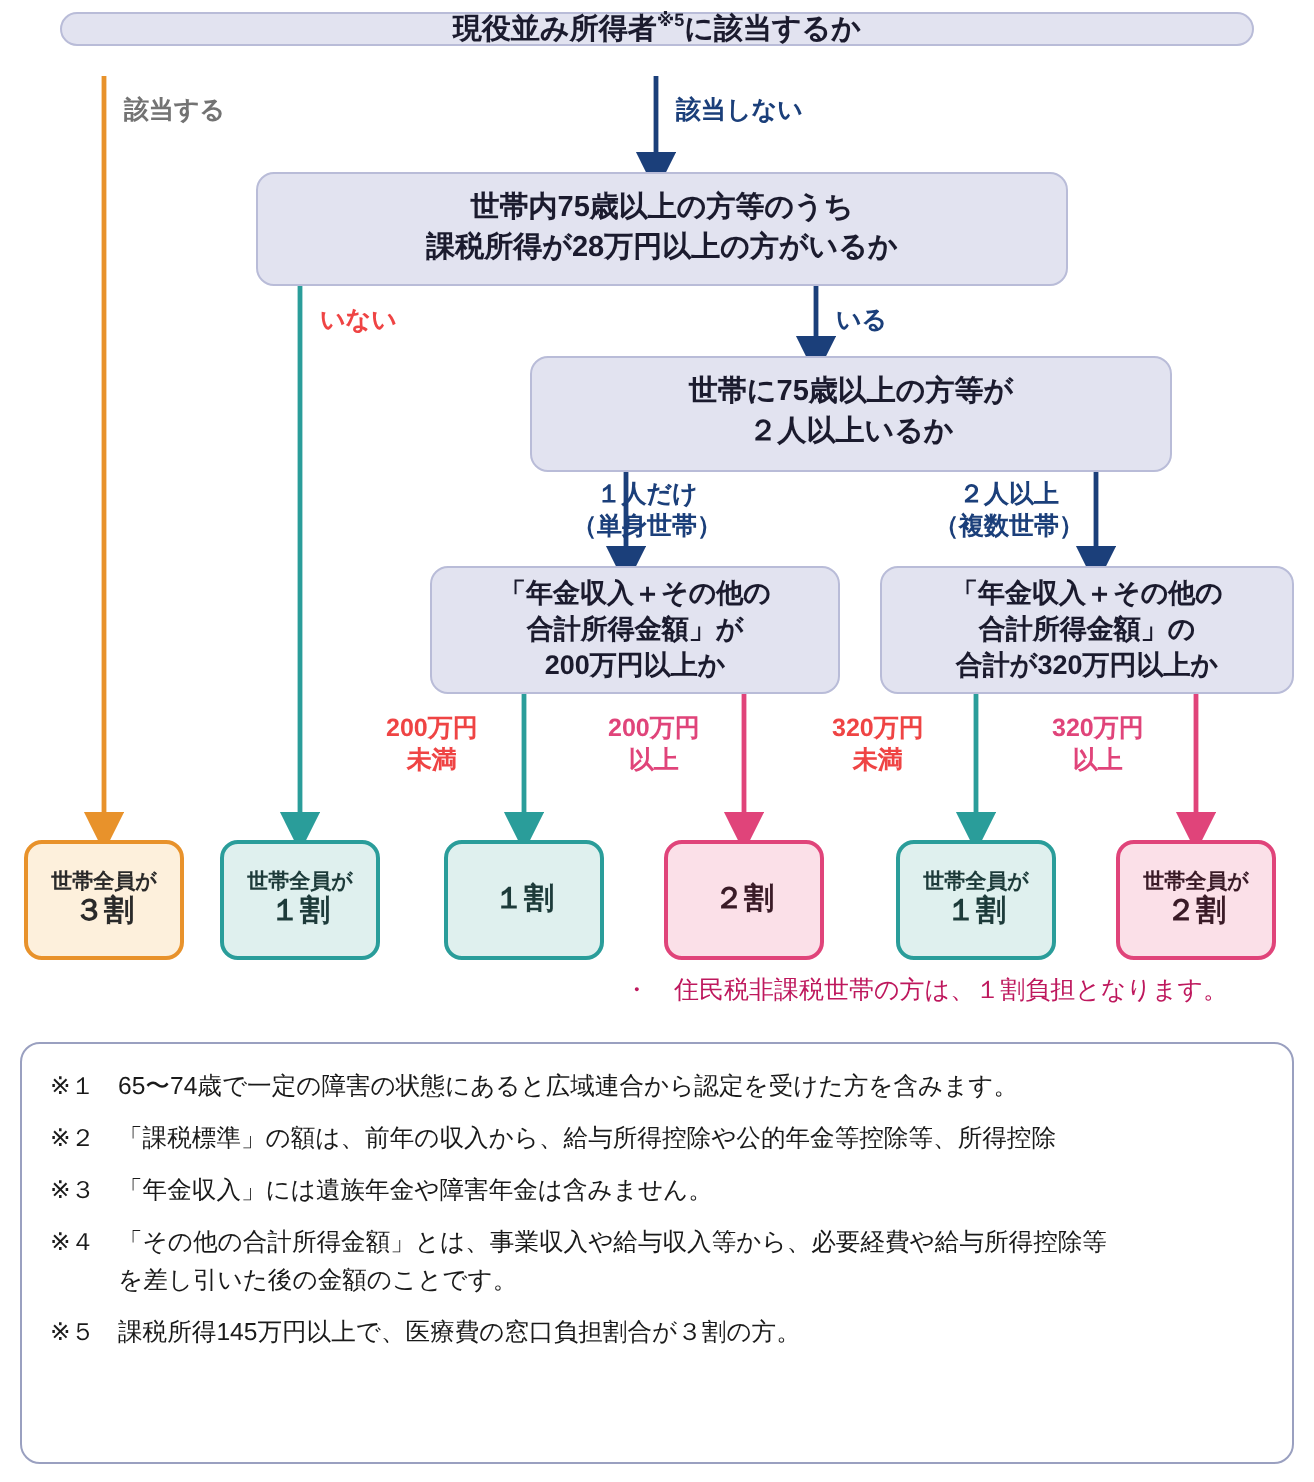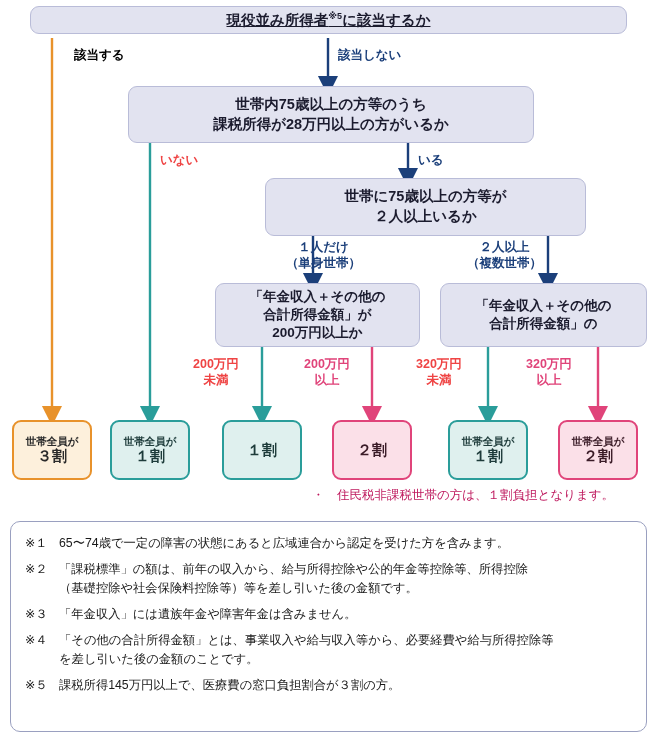--- a/index.html
+++ b/index.html
@@ -32,21 +32,21 @@
   }
   .q .sup{font-size:9px;vertical-align:super;font-weight:bold;}
   .q.small{font-size:13.5px;}
   .lbl{
     position:absolute;
     font-size:12.5px;
     font-weight:bold;
     white-space:nowrap;
     line-height:1.25;
   }
-  .lbl.orange{color:#000000;margin-left:12px;}
+  .lbl.orange{color:#737373;}
   .lbl.navy{color:#1b3f7a;}
   .lbl.teal{color:#ef4444;}
   .lbl.pink{color:#e0447a;}
   .lbl.navy-c{color:#1b3f7a;text-align:center;}
 
   .res{
     font-weight:bold;
     box-sizing:border-box;
   }
   .res .top{font-size:10.5px;font-weight:bold;line-height:1.15;}
@@ -111,21 +111,21 @@
 
   <path d="M262,347 L262,416" stroke="#2a9d9a" stroke-width="2.4" fill="none" marker-end="url(#ar-teal)"></path>
 
   <path d="M372,347 L372,416" stroke="#e0447a" stroke-width="2.4" fill="none" marker-end="url(#ar-pink)"></path>
 
   <path d="M488,347 L488,416" stroke="#2a9d9a" stroke-width="2.4" fill="none" marker-end="url(#ar-teal)"></path>
 
   <path d="M598,347 L598,416" stroke="#e0447a" stroke-width="2.4" fill="none" marker-end="url(#ar-pink)"></path>
 </svg>
 
-<div class="node q" style="left:30px;top:6px;width:597px;height:28px;text-decoration:underline;">
+<div class="node q" style="left:30px;top:6px;width:597px;height:17px;">
   <span>
     <span>現役並み所得者</span><span class="sup">※5</span>に該当するか
   </span>
 </div>
 
 <div class="node q" style="left:128px;top:86px;width:406px;height:57px;">
   <div>世帯内75歳以上の方等のうち</div>
   <div>課税所得が28万円以上の方がいるか</div>
 </div>
 
@@ -136,20 +136,21 @@
 
 <div class="node q small" style="left:215px;top:283px;width:205px;height:64px;">
   <div>「年金収入＋その他の</div>
   <div>合計所得金額」が</div>
   <div>200万円以上か</div>
 </div>
 
 <div class="node q small" style="left:440px;top:283px;width:207px;height:64px;">
   <div>「年金収入＋その他の</div>
   <div>合計所得金額」の</div>
+  <div>合計が320万円以上か</div>
 </div>
 
 <div class="lbl orange" style="left:62px;top:48px;">該当する</div>
 <div class="lbl navy" style="left:338px;top:48px;">該当しない</div>
 
 <div class="lbl teal" style="left:160px;top:153px;">いない</div>
 <div class="lbl navy" style="left:418px;top:153px;">いる</div>
 
 <div class="lbl navy-c" style="left:286px;top:240px;">
   <div>１人だけ</div>
@@ -211,21 +212,20 @@
   <div class="fn-row">
     <div class="fn-mark">※１</div>
     <div class="fn-body">
       <div>65〜74歳で一定の障害の状態にあると広域連合から認定を受けた方を含みます。</div>
     </div>
   </div>
   <div class="fn-row">
     <div class="fn-mark">※２</div>
     <div class="fn-body">
       <div>「課税標準」の額は、前年の収入から、給与所得控除や公的年金等控除等、所得控除</div>
-      <div>（基礎控除や社会保険料控除等）等を差し引いた後の金額です。</div>
     </div>
   </div>
   <div class="fn-row">
     <div class="fn-mark">※３</div>
     <div class="fn-body">
       <div>「年金収入」には遺族年金や障害年金は含みません。</div>
     </div>
   </div>
   <div class="fn-row">
     <div class="fn-mark">※４</div>

